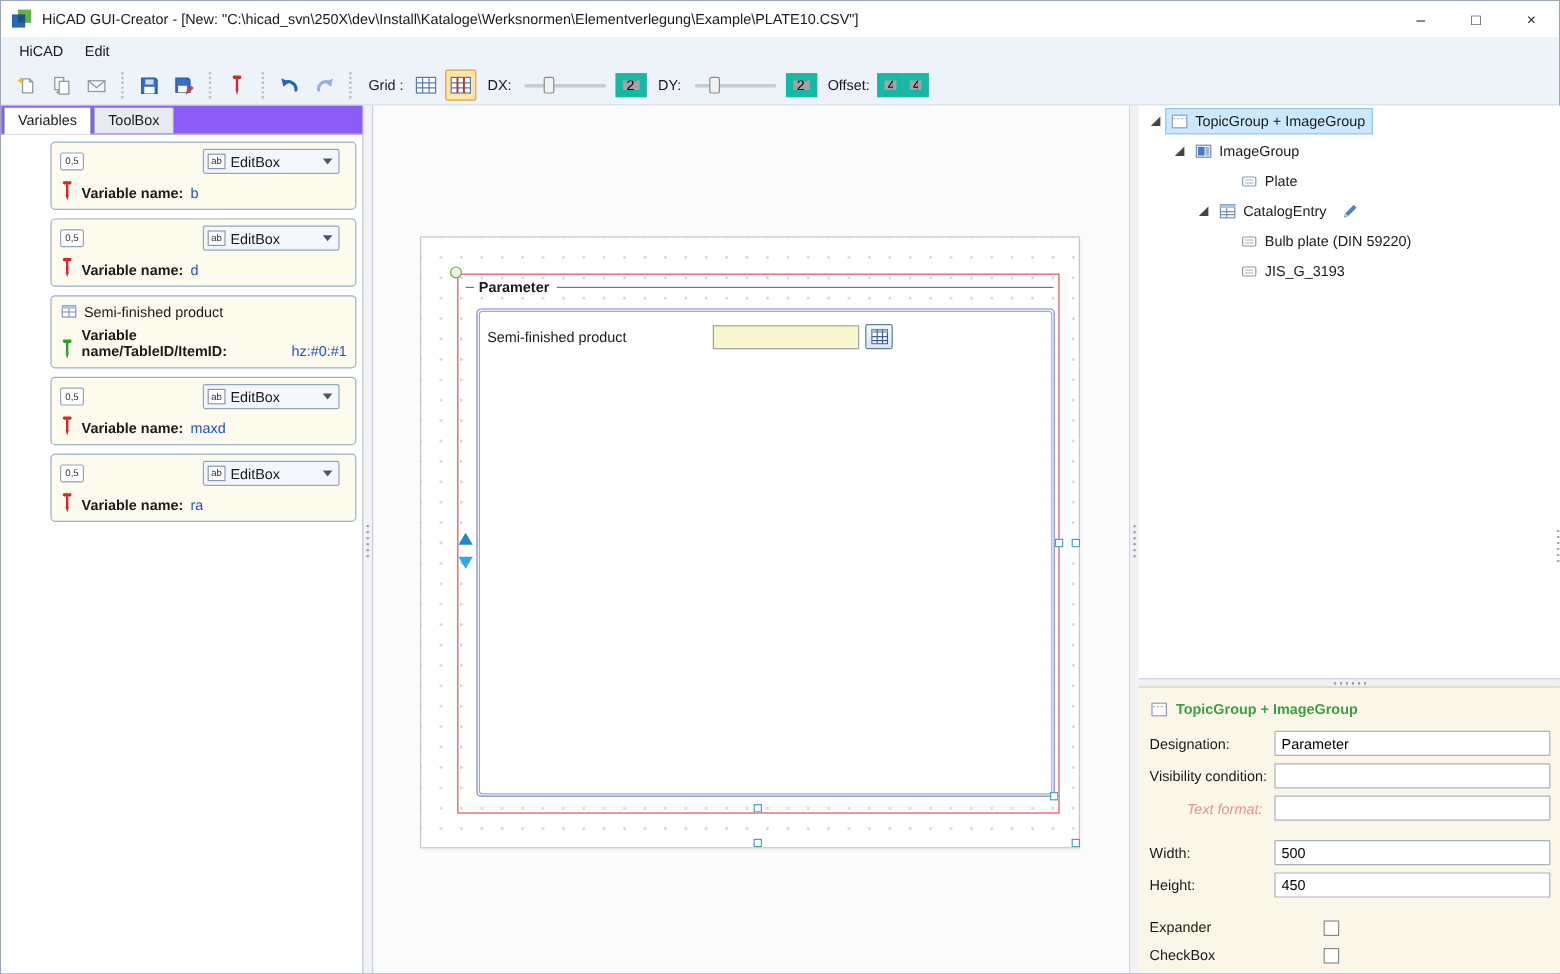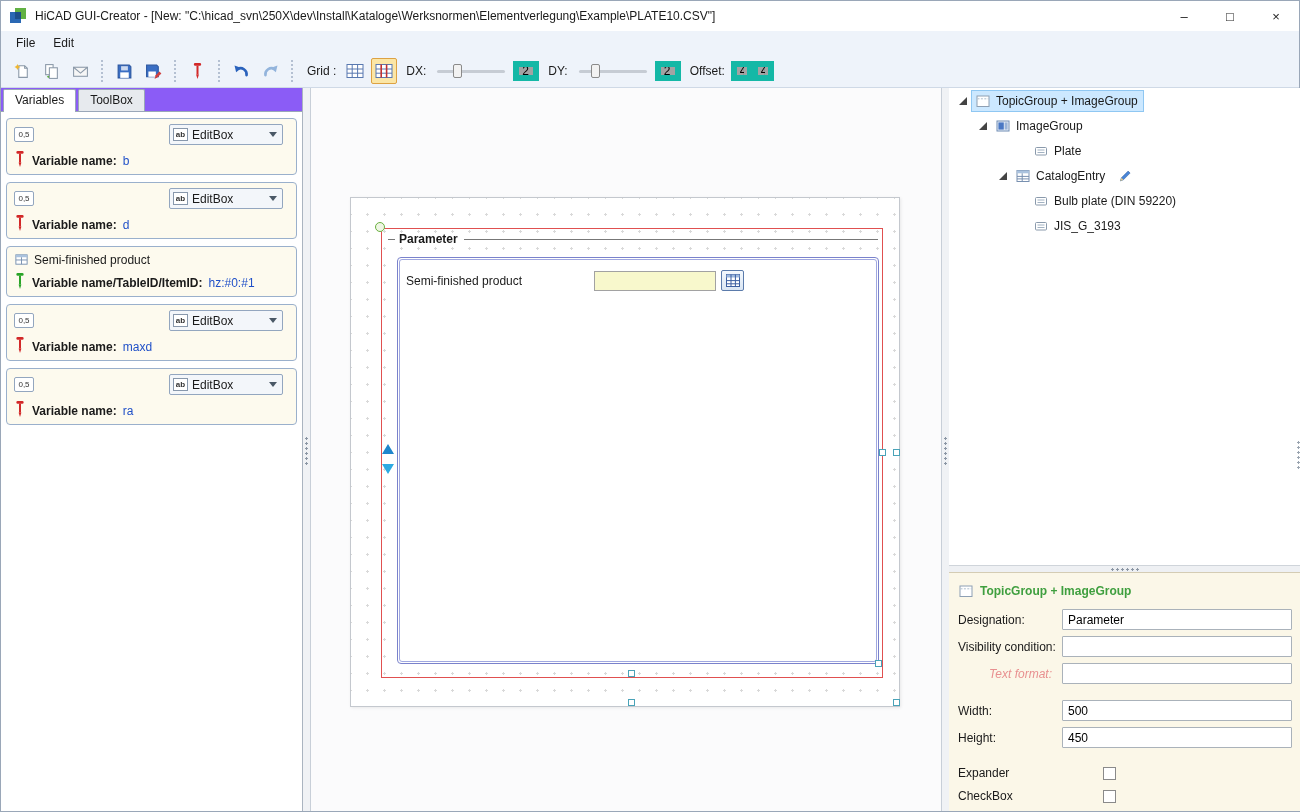--- a/index.html
+++ b/index.html
@@ -43,25 +43,25 @@
   .grip-v { position:absolute; top:348px; left:2px; width:3px; height:30px;
             background-image:radial-gradient(circle, #8b96a4 1px, transparent 1.3px); background-size:3px 5px; }
   .canvas-area { position:absolute; left:309px; top:0; width:632px; height:100%; background:#fbfbfc; border-left:1px solid #c8cfd8; border-right:1px solid #c8cfd8; }
   .right-panel { position:absolute; left:948px; top:0; width:352px; height:100%; }
 
   
   .tabs { display:flex; align-items:flex-end; height:24px; background:#8b5cf6; border-bottom:1px solid #9aa7b8; padding:2px 2px 0 2px; }
   .tab { padding:3px 11px 4px; border:1px solid #9aa7b8; border-bottom:none; background:#e7eaee; margin-right:2px; border-radius:2px 2px 0 0; }
   .tab.active { background:#fff; position:relative; top:1px; padding-bottom:5px; }
   .cards { padding:6px 5px; display:flex; flex-direction:column; gap:7px; }
-  .card { border:1px solid #9ab0cc; border-radius:4px; background:#fdfaee; padding:5px 7px 6px; min-height:50px; }
+  .card { border:1px solid #9ab0cc; border-radius:4px; background:#fdfaee; padding:5px 7px 6px; min-height:50px;margin-left:36px; }
   .card-row1 { display:flex; align-items:center; }
   .badge { width:20px; height:15px; border:1px solid #93a6bf; background:#fff; font-size:8px; display:flex; align-items:center; justify-content:center; border-radius:2px; color:#333; }
   .combo { display:flex; align-items:center; gap:4px; border:1px solid #93a6bf; background:#f3f6fa; padding:1px 5px 1px 3px; width:114px; height:21px; border-radius:2px; margin-left:auto; margin-right:6px; }
-  .ab-icon { width:15px; height:13px; border:1px solid #8898ac; background:#fff; font-size:8px; line-height:11px; text-align:center; color:#333; flex:none;font-weight:bold; }
+  .ab-icon { width:15px; height:13px; border:1px solid #8898ac; background:#fff; font-size:8px; line-height:11px; text-align:center; color:#333; flex:none; }
   .combo-label { font-size:12px; }
   .chev { margin-left:auto; width:0; height:0; border-left:4px solid transparent; border-right:4px solid transparent; border-top:5px solid #4a5866; }
   .card-title-row { display:flex; align-items:center; gap:5px; }
   .card-row2 { display:flex; align-items:flex-end; gap:6px; margin-top:5px; }
   .pin { width:12px; height:18px; flex:none; display:inline-flex; }
   .card-label { font-weight:bold; }
   .card-value { color:#2050c8; }
 
   
   .design-surface { position:absolute; left:39px; top:109px; width:550px; height:510px; background:#fff;
@@ -123,21 +123,21 @@
     </svg>
     <span class="title-text">HiCAD GUI-Creator - [New: "C:\hicad_svn\250X\dev\Install\Kataloge\Werksnormen\Elementverlegung\Example\PLATE10.CSV"]</span>
     <div class="win-btns">
       <span class="win-btn">–</span>
       <span class="win-btn">□</span>
       <span class="win-btn close">×</span>
     </div>
   </div>
 
   <div class="menubar">
-    <span class="menu-item">File</span>
+    <span class="menu-item">HiCAD</span>
     <span class="menu-item">Edit</span>
   </div>
 
   <div class="toolbar">
     <span class="tb-btn">
       <svg width="17" height="17" viewBox="0 0 16 16">
         <path d="M4.5 2.5h5.5l2.5 2.5v8.5h-8z" fill="#fff" stroke="#8a98a8"></path>
         <path d="M10 2.5v2.5h2.5" fill="none" stroke="#8a98a8"></path>
         <path d="M3.2 1 l0.9 1.9 1.9 0.9 -1.9 0.9 -0.9 1.9 -0.9 -1.9 -1.9 -0.9 1.9 -0.9z" fill="#f0b62e"></path>
       </svg>

